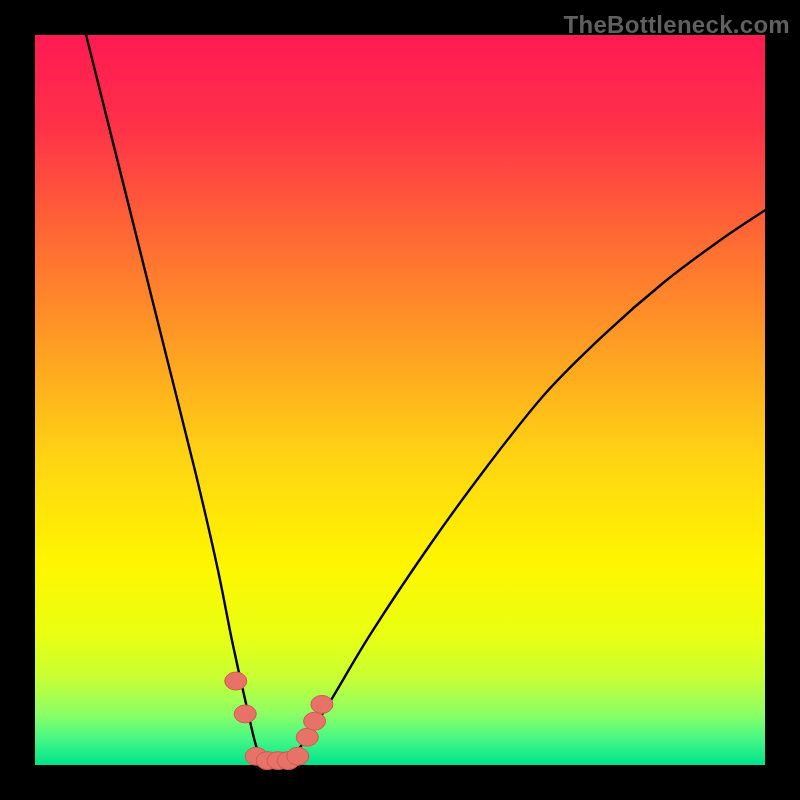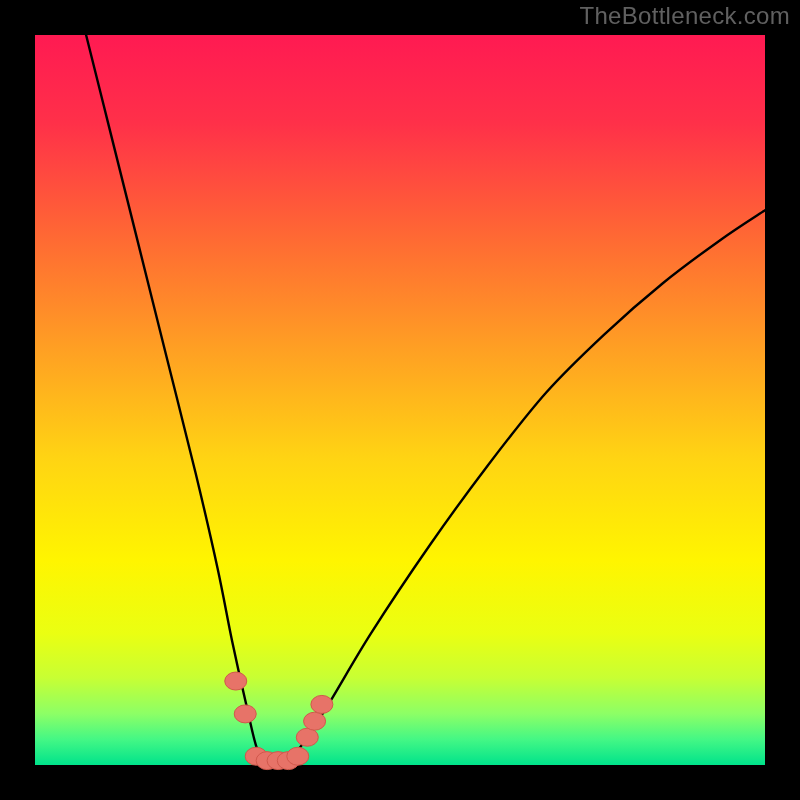--- a/index.html
+++ b/index.html
@@ -11,25 +11,25 @@
     overflow: hidden;
     font-family: Arial, Helvetica, sans-serif;
   }
   .wrap {
     position: relative;
     width: 800px;
     height: 800px;
   }
   .watermark {
     position: absolute;
-    top: 2px;
+    top: 11px;
     right: 10px;
     color: #606060;
     font-size: 24px;
-    font-weight: 400;
+    font-weight: 700;
     letter-spacing: 0.3px;
     z-index: 10;
     user-select: none;
   }
   svg {
     position: absolute;
     left: 0;
     top: 0;
   }
 </style>

